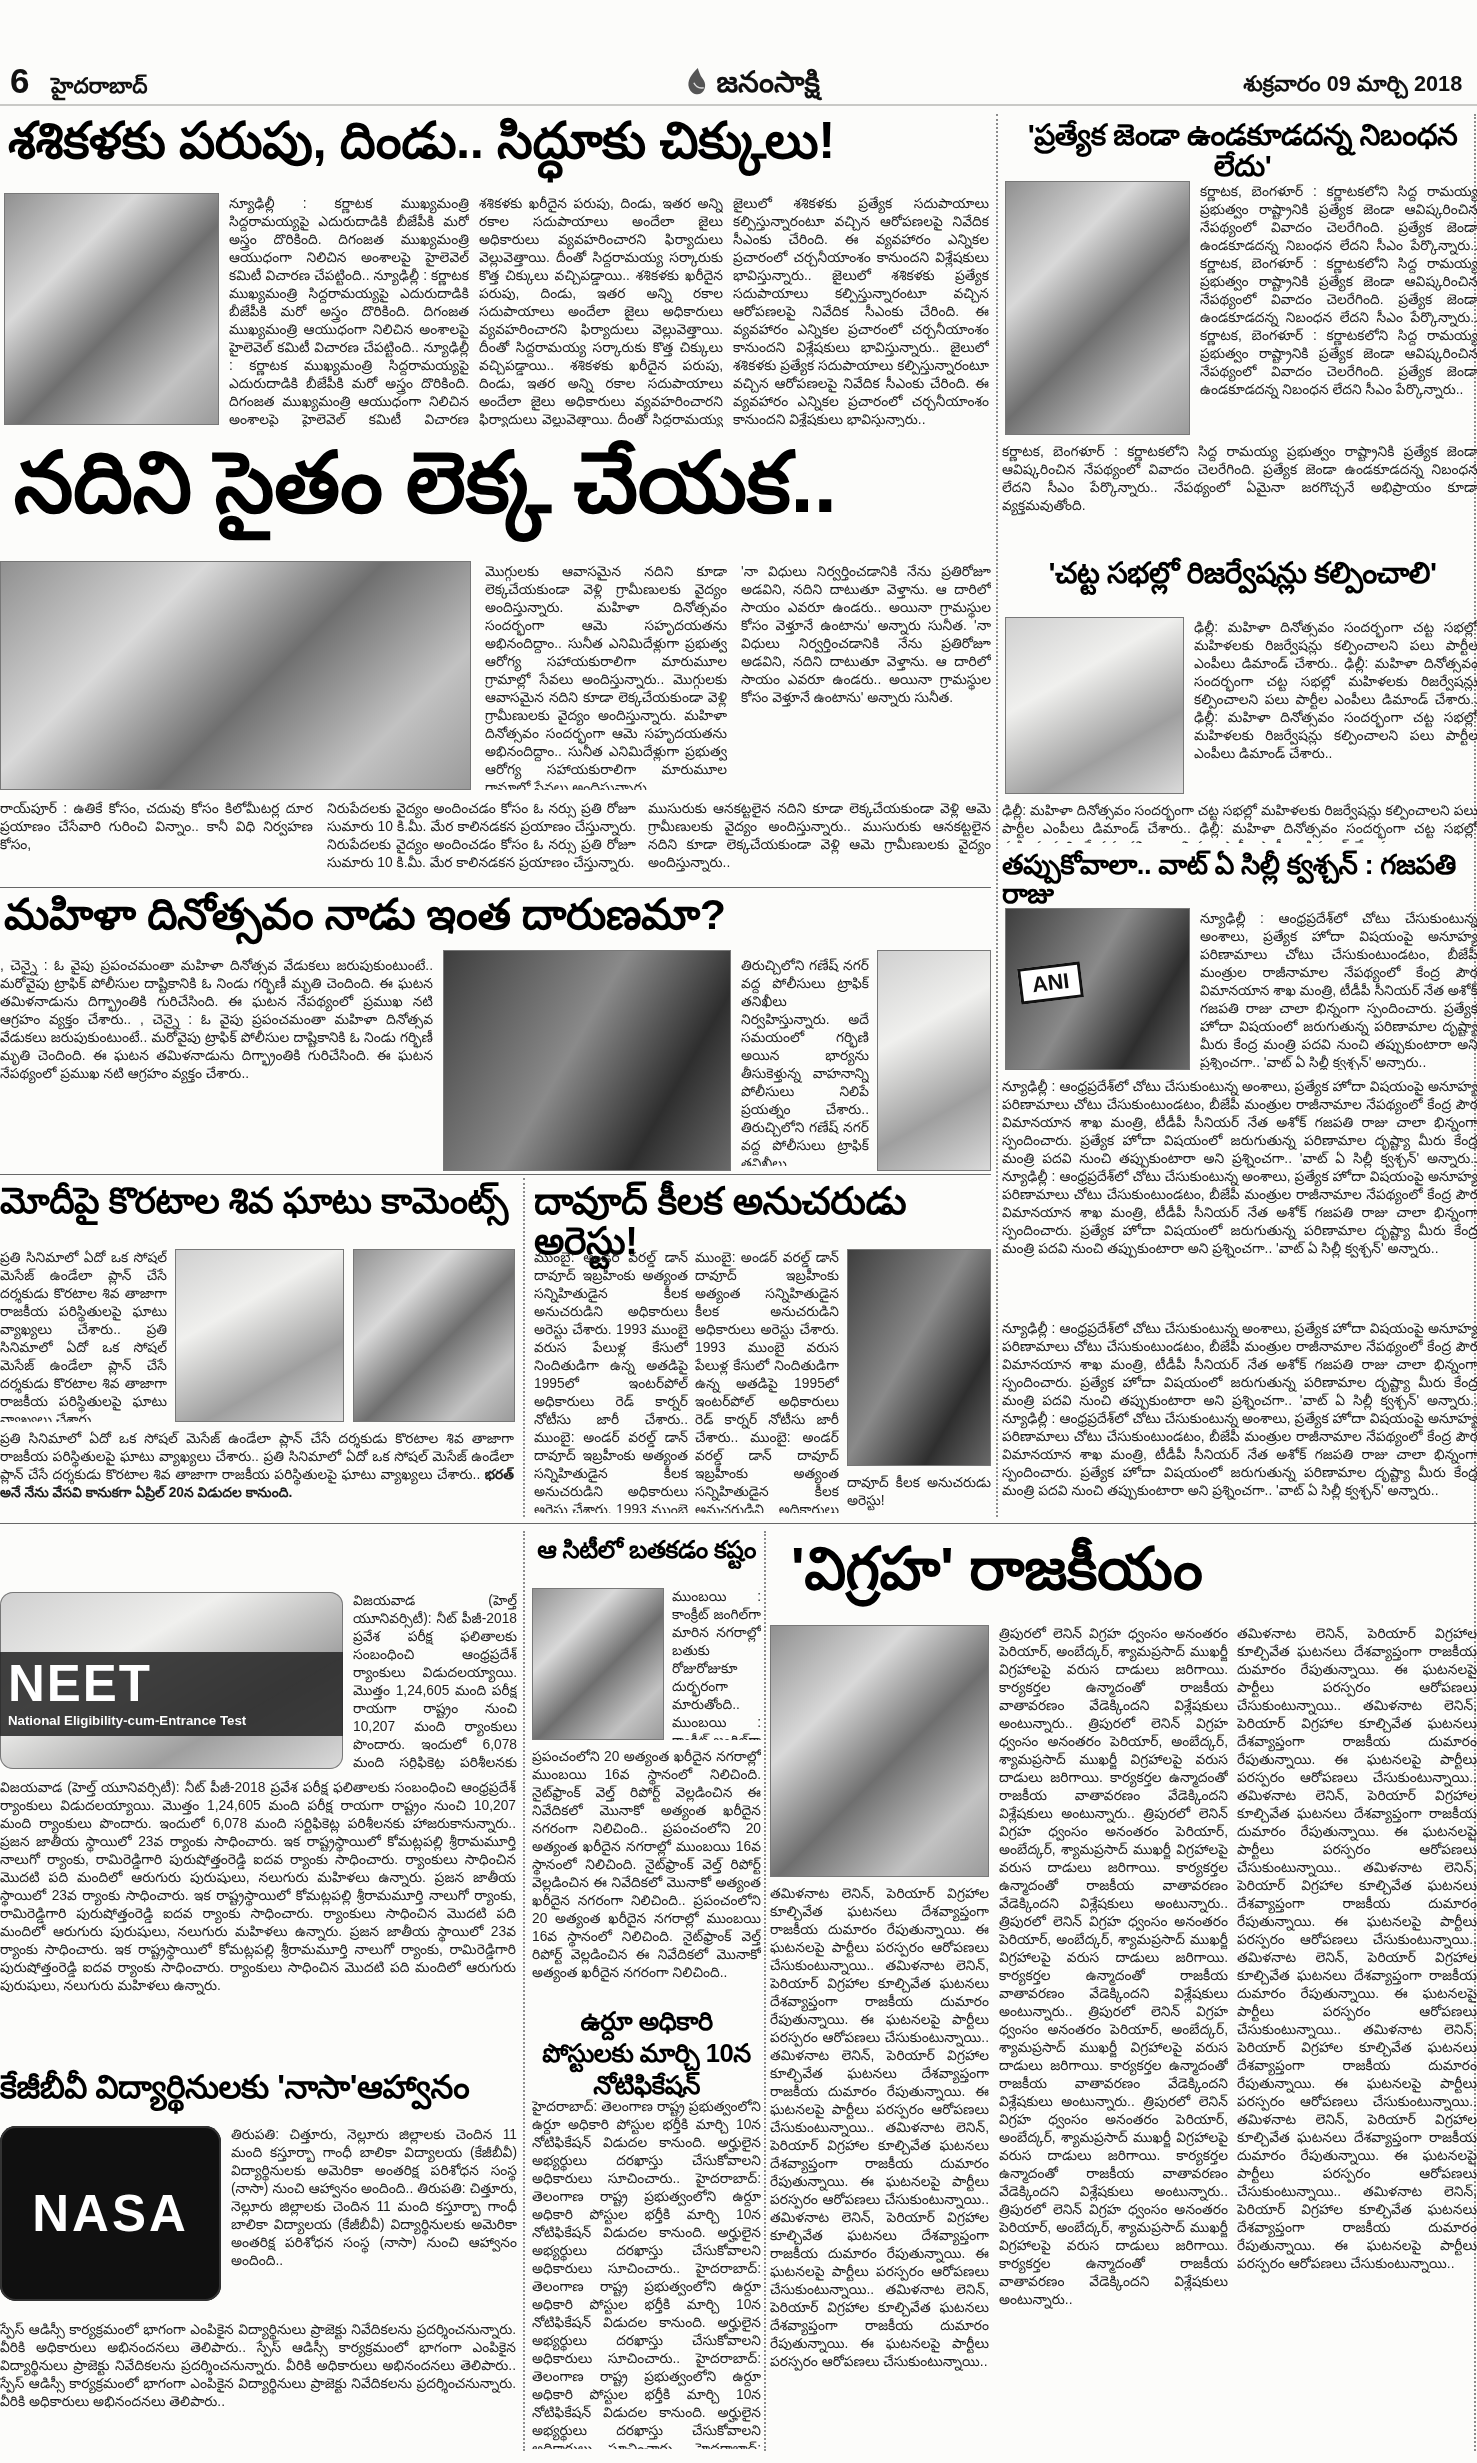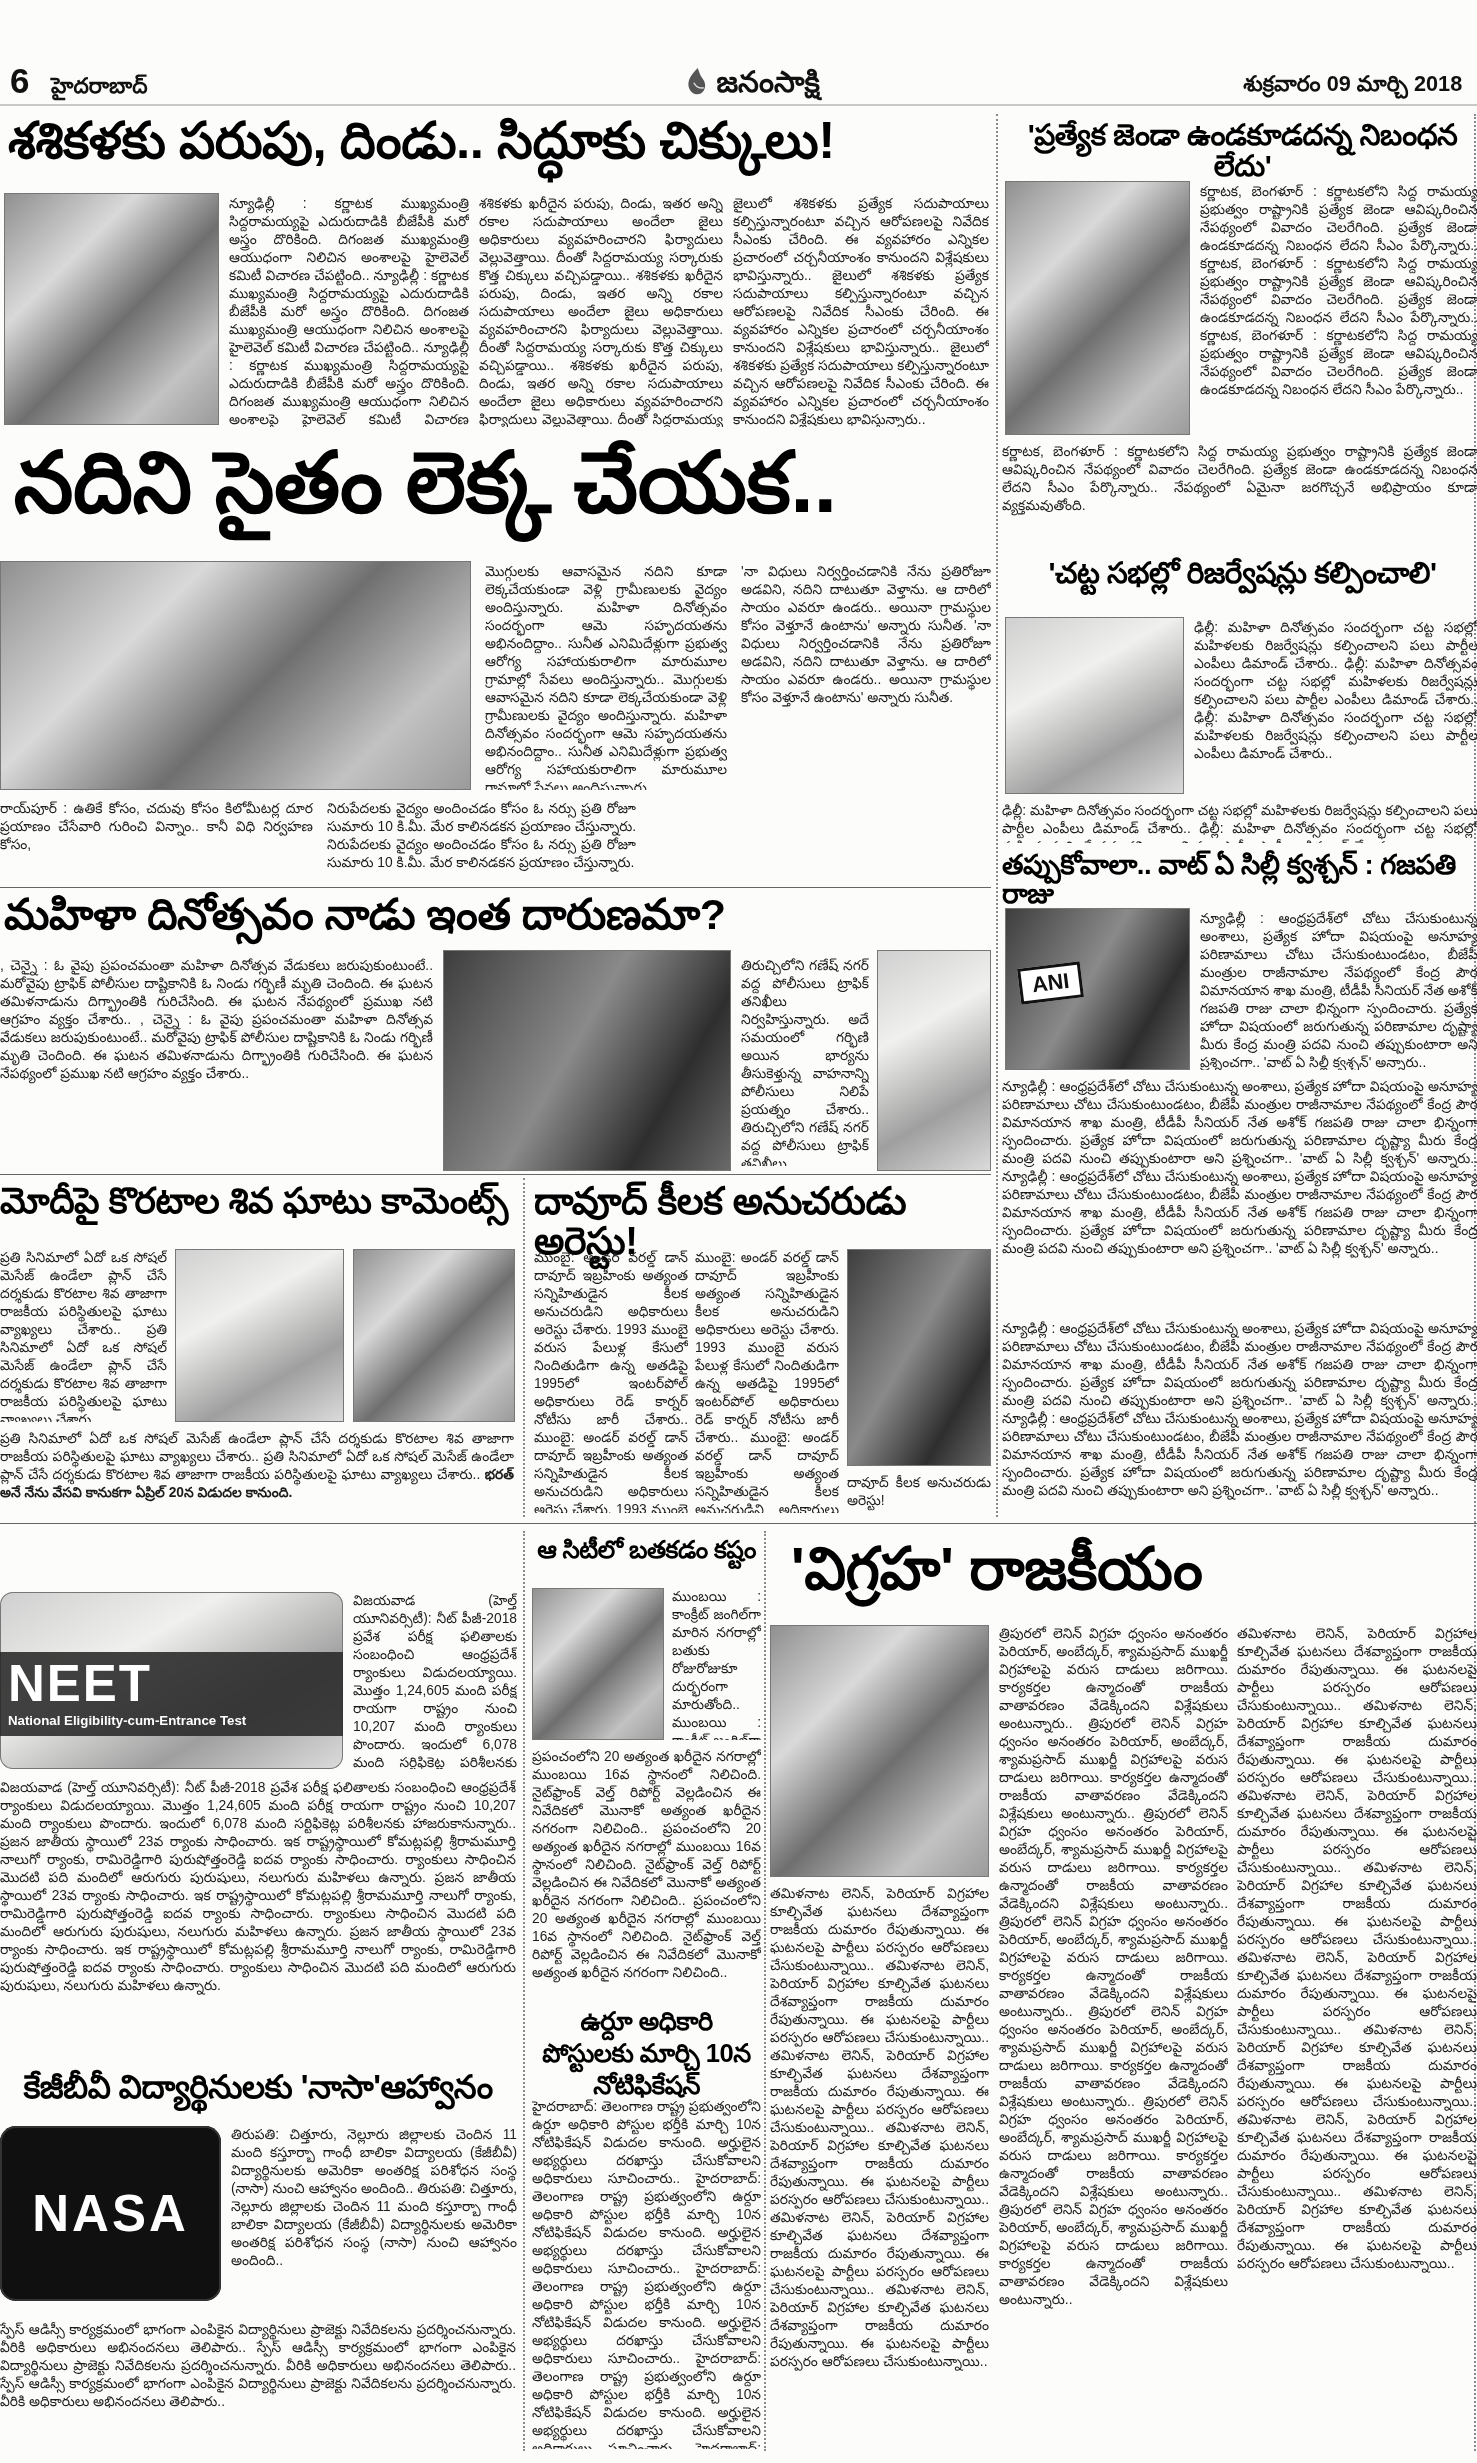--- a/index.html
+++ b/index.html
@@ -55,20 +55,21 @@
   <div class="abs body" style="left:229px;top:195px;width:240px;height:232px;">న్యూఢిల్లీ : కర్ణాటక ముఖ్యమంత్రి సిద్దరామయ్యపై ఎదురుదాడికి బీజేపీకి మరో అస్త్రం దొరికింది. దిగంజత ముఖ్యమంత్రి ఆయుధంగా నిలిచిన అంశాలపై హైలెవెల్ కమిటీ విచారణ చేపట్టింది.. న్యూఢిల్లీ : కర్ణాటక ముఖ్యమంత్రి సిద్దరామయ్యపై ఎదురుదాడికి బీజేపీకి మరో అస్త్రం దొరికింది. దిగంజత ముఖ్యమంత్రి ఆయుధంగా నిలిచిన అంశాలపై హైలెవెల్ కమిటీ విచారణ చేపట్టింది.. న్యూఢిల్లీ : కర్ణాటక ముఖ్యమంత్రి సిద్దరామయ్యపై ఎదురుదాడికి బీజేపీకి మరో అస్త్రం దొరికింది. దిగంజత ముఖ్యమంత్రి ఆయుధంగా నిలిచిన అంశాలపై హైలెవెల్ కమిటీ విచారణ చేపట్టింది..</div>
   <div class="abs body" style="left:479px;top:195px;width:244px;height:232px;">శశికళకు ఖరీదైన పరుపు, దిండు, ఇతర అన్ని రకాల సదుపాయాలు అందేలా జైలు అధికారులు వ్యవహరించారని ఫిర్యాదులు వెల్లువెత్తాయి. దీంతో సిద్దరామయ్య సర్కారుకు కొత్త చిక్కులు వచ్చిపడ్డాయి.. శశికళకు ఖరీదైన పరుపు, దిండు, ఇతర అన్ని రకాల సదుపాయాలు అందేలా జైలు అధికారులు వ్యవహరించారని ఫిర్యాదులు వెల్లువెత్తాయి. దీంతో సిద్దరామయ్య సర్కారుకు కొత్త చిక్కులు వచ్చిపడ్డాయి.. శశికళకు ఖరీదైన పరుపు, దిండు, ఇతర అన్ని రకాల సదుపాయాలు అందేలా జైలు అధికారులు వ్యవహరించారని ఫిర్యాదులు వెల్లువెత్తాయి. దీంతో సిద్దరామయ్య సర్కారుకు కొత్త చిక్కులు వచ్చిపడ్డాయి..</div>
   <div class="abs body" style="left:733px;top:195px;width:256px;height:232px;">జైలులో శశికళకు ప్రత్యేక సదుపాయాలు కల్పిస్తున్నారంటూ వచ్చిన ఆరోపణలపై నివేదిక సీఎంకు చేరింది. ఈ వ్యవహారం ఎన్నికల ప్రచారంలో చర్చనీయాంశం కానుందని విశ్లేషకులు భావిస్తున్నారు.. జైలులో శశికళకు ప్రత్యేక సదుపాయాలు కల్పిస్తున్నారంటూ వచ్చిన ఆరోపణలపై నివేదిక సీఎంకు చేరింది. ఈ వ్యవహారం ఎన్నికల ప్రచారంలో చర్చనీయాంశం కానుందని విశ్లేషకులు భావిస్తున్నారు.. జైలులో శశికళకు ప్రత్యేక సదుపాయాలు కల్పిస్తున్నారంటూ వచ్చిన ఆరోపణలపై నివేదిక సీఎంకు చేరింది. ఈ వ్యవహారం ఎన్నికల ప్రచారంలో చర్చనీయాంశం కానుందని విశ్లేషకులు భావిస్తున్నారు..</div>
 
   <div class="abs head" style="left:13.8px;top:439px;width:965px;font-size:85px;">నదిని సైతం లెక్క చేయక..</div>
   <div class="abs photo" style="left:0;top:561px;width:471px;height:229px;"></div>
   <div class="abs body" style="left:485px;top:563px;width:242px;height:227px;">మొగ్గులకు ఆవాసమైన నదిని కూడా లెక్కచేయకుండా వెళ్లి గ్రామీణులకు వైద్యం అందిస్తున్నారు. మహిళా దినోత్సవం సందర్భంగా ఆమె సహృదయతను అభినందిద్దాం.. సునీత ఎనిమిదేళ్లుగా ప్రభుత్వ ఆరోగ్య సహాయకురాలిగా మారుమూల గ్రామాల్లో సేవలు అందిస్తున్నారు.. మొగ్గులకు ఆవాసమైన నదిని కూడా లెక్కచేయకుండా వెళ్లి గ్రామీణులకు వైద్యం అందిస్తున్నారు. మహిళా దినోత్సవం సందర్భంగా ఆమె సహృదయతను అభినందిద్దాం.. సునీత ఎనిమిదేళ్లుగా ప్రభుత్వ ఆరోగ్య సహాయకురాలిగా మారుమూల గ్రామాల్లో సేవలు అందిస్తున్నారు..</div>
   <div class="abs body" style="left:741px;top:563px;width:250px;height:227px;">'నా విధులు నిర్వర్తించడానికి నేను ప్రతిరోజూ అడవిని, నదిని దాటుతూ వెళ్తాను. ఆ దారిలో సాయం ఎవరూ ఉండరు.. అయినా గ్రామస్థుల కోసం వెళ్తూనే ఉంటాను' అన్నారు సునీత. 'నా విధులు నిర్వర్తించడానికి నేను ప్రతిరోజూ అడవిని, నదిని దాటుతూ వెళ్తాను. ఆ దారిలో సాయం ఎవరూ ఉండరు.. అయినా గ్రామస్థుల కోసం వెళ్తూనే ఉంటాను' అన్నారు సునీత.</div>
   <div class="abs body dl" style="left:0;top:800px;width:313px;height:83px;">రాయ్‌పూర్ : ఉతికే కోసం, చదువు కోసం కిలోమీటర్ల దూర ప్రయాణం చేసేవారి గురించి విన్నాం.. కానీ విధి నిర్వహణ కోసం,</div>
   <div class="abs body" style="left:327px;top:800px;width:309px;height:83px;">నిరుపేదలకు వైద్యం అందించడం కోసం ఓ నర్సు ప్రతి రోజూ సుమారు 10 కి.మీ. మేర కాలినడకన ప్రయాణం చేస్తున్నారు. నిరుపేదలకు వైద్యం అందించడం కోసం ఓ నర్సు ప్రతి రోజూ సుమారు 10 కి.మీ. మేర కాలినడకన ప్రయాణం చేస్తున్నారు.</div>
+  <div class="abs body" style="left:648px;top:800px;width:343px;height:83px;">ముసురుకు ఆనకట్టలైన నదిని కూడా లెక్కచేయకుండా వెళ్లి ఆమె గ్రామీణులకు వైద్యం అందిస్తున్నారు.. ముసురుకు ఆనకట్టలైన నదిని కూడా లెక్కచేయకుండా వెళ్లి ఆమె గ్రామీణులకు వైద్యం అందిస్తున్నారు..</div>
   <div class="abs hr" style="left:0;top:887px;width:991px;"></div>
 
   <div class="abs head" style="left:3.9px;top:892px;width:788px;font-size:43px;">మహిళా దినోత్సవం నాడు ఇంత దారుణమా?</div>
   <div class="abs body" style="left:0;top:957px;width:433px;height:209px;">, చెన్నై : ఓ వైపు ప్రపంచమంతా మహిళా దినోత్సవ వేడుకలు జరుపుకుంటుంటే.. మరోవైపు ట్రాఫిక్ పోలీసుల దాష్టికానికి ఓ నిండు గర్భిణీ మృతి చెందింది. ఈ ఘటన తమిళనాడును దిగ్భ్రాంతికి గురిచేసింది. ఈ ఘటన నేపథ్యంలో ప్రముఖ నటి ఆగ్రహం వ్యక్తం చేశారు.. , చెన్నై : ఓ వైపు ప్రపంచమంతా మహిళా దినోత్సవ వేడుకలు జరుపుకుంటుంటే.. మరోవైపు ట్రాఫిక్ పోలీసుల దాష్టికానికి ఓ నిండు గర్భిణీ మృతి చెందింది. ఈ ఘటన తమిళనాడును దిగ్భ్రాంతికి గురిచేసింది. ఈ ఘటన నేపథ్యంలో ప్రముఖ నటి ఆగ్రహం వ్యక్తం చేశారు..</div>
   <div class="abs photo dark" style="left:443px;top:950px;width:288px;height:221px;"></div>
   <div class="abs body" style="left:741px;top:957px;width:128px;height:209px;">తిరుచ్చిలోని గణేష్ నగర్ వద్ద పోలీసులు ట్రాఫిక్ తనిఖీలు నిర్వహిస్తున్నారు. అదే సమయంలో గర్భిణి అయిన భార్యను తీసుకెళ్తున్న వాహనాన్ని పోలీసులు నిలిపే ప్రయత్నం చేశారు.. తిరుచ్చిలోని గణేష్ నగర్ వద్ద పోలీసులు ట్రాఫిక్ తనిఖీలు నిర్వహిస్తున్నారు. అదే సమయంలో గర్భిణి అయిన భార్యను తీసుకెళ్తున్న వాహనాన్ని పోలీసులు నిలిపే ప్రయత్నం చేశారు..</div>
   <div class="abs photo light" style="left:877px;top:950px;width:114px;height:221px;"></div>
   <div class="abs hr" style="left:0;top:1174px;width:991px;"></div>
 
   <div class="abs head" style="left:0;top:1182px;width:516px;font-size:36px;">మోదీపై కొరటాల శివ ఘాటు కామెంట్స్</div>
@@ -92,21 +93,21 @@
       <div class="neet-t">NEET</div>
       <div class="neet-s">National Eligibility-cum-Entrance Test</div>
     </div>
   </div>
   <div class="abs body" style="left:353px;top:1592px;width:164px;height:177px;">విజయవాడ (హెల్త్ యూనివర్సిటీ): నీట్ పీజీ-2018 ప్రవేశ పరీక్ష ఫలితాలకు సంబంధించి ఆంధ్రప్రదేశ్ ర్యాంకులు విడుదలయ్యాయి. మొత్తం 1,24,605 మంది పరీక్ష రాయగా రాష్ట్రం నుంచి 10,207 మంది ర్యాంకులు పొందారు. ఇందులో 6,078 మంది సర్టిఫికెట్ల పరిశీలనకు హాజరుకానున్నారు..</div>
   <div class="abs body" style="left:0;top:1779px;width:516px;height:284px;">
     <span>విజయవాడ (హెల్త్ యూనివర్సిటీ): నీట్ పీజీ-2018 ప్రవేశ పరీక్ష ఫలితాలకు సంబంధించి ఆంధ్రప్రదేశ్ ర్యాంకులు విడుదలయ్యాయి. మొత్తం 1,24,605 మంది పరీక్ష రాయగా రాష్ట్రం నుంచి 10,207 మంది ర్యాంకులు పొందారు. ఇందులో 6,078 మంది సర్టిఫికెట్ల పరిశీలనకు హాజరుకానున్నారు..</span>
     <span>ప్రజన జాతీయ స్థాయిలో 23వ ర్యాంకు సాధించారు. ఇక రాష్ట్రస్థాయిలో కోమట్లపల్లి శ్రీరామమూర్తి నాలుగో ర్యాంకు, రామిరెడ్డిగారి పురుషోత్తంరెడ్డి ఐదవ ర్యాంకు సాధించారు. ర్యాంకులు సాధించిన మొదటి పది మందిలో ఆరుగురు పురుషులు, నలుగురు మహిళలు ఉన్నారు. ప్రజన జాతీయ స్థాయిలో 23వ ర్యాంకు సాధించారు. ఇక రాష్ట్రస్థాయిలో కోమట్లపల్లి శ్రీరామమూర్తి నాలుగో ర్యాంకు, రామిరెడ్డిగారి పురుషోత్తంరెడ్డి ఐదవ ర్యాంకు సాధించారు. ర్యాంకులు సాధించిన మొదటి పది మందిలో ఆరుగురు పురుషులు, నలుగురు మహిళలు ఉన్నారు. ప్రజన జాతీయ స్థాయిలో 23వ ర్యాంకు సాధించారు. ఇక రాష్ట్రస్థాయిలో కోమట్లపల్లి శ్రీరామమూర్తి నాలుగో ర్యాంకు, రామిరెడ్డిగారి పురుషోత్తంరెడ్డి ఐదవ ర్యాంకు సాధించారు. ర్యాంకులు సాధించిన మొదటి పది మందిలో ఆరుగురు పురుషులు, నలుగురు మహిళలు ఉన్నారు.</span>
   </div>
 
-  <div class="abs head" style="left:0;top:2071px;width:516px;font-size:32.5px;text-align:center;">కేజీబీవీ విద్యార్థినులకు 'నాసా'ఆహ్వానం</div>
+  <div class="abs head" style="left:0;top:2071px;width:516px;font-size:32.5px;">కేజీబీవీ విద్యార్థినులకు 'నాసా'ఆహ్వానం</div>
   <div class="abs nasa-box" style="left:0;top:2126px;width:221px;height:175px;">
     <span class="nasa-t">NASA</span>
   </div>
   <div class="abs body" style="left:231px;top:2126px;width:286px;height:185px;">తిరుపతి: చిత్తూరు, నెల్లూరు జిల్లాలకు చెందిన 11 మంది కస్తూర్బా గాంధీ బాలికా విద్యాలయ (కేజీబీవీ) విద్యార్థినులకు అమెరికా అంతరిక్ష పరిశోధన సంస్థ (నాసా) నుంచి ఆహ్వానం అందింది.. తిరుపతి: చిత్తూరు, నెల్లూరు జిల్లాలకు చెందిన 11 మంది కస్తూర్బా గాంధీ బాలికా విద్యాలయ (కేజీబీవీ) విద్యార్థినులకు అమెరికా అంతరిక్ష పరిశోధన సంస్థ (నాసా) నుంచి ఆహ్వానం అందింది..</div>
   <div class="abs body" style="left:0;top:2321px;width:516px;height:126px;">స్పేస్ ఆడిస్సీ కార్యక్రమంలో భాగంగా ఎంపికైన విద్యార్థినులు ప్రాజెక్టు నివేదికలను ప్రదర్శించనున్నారు. వీరికి అధికారులు అభినందనలు తెలిపారు.. స్పేస్ ఆడిస్సీ కార్యక్రమంలో భాగంగా ఎంపికైన విద్యార్థినులు ప్రాజెక్టు నివేదికలను ప్రదర్శించనున్నారు. వీరికి అధికారులు అభినందనలు తెలిపారు.. స్పేస్ ఆడిస్సీ కార్యక్రమంలో భాగంగా ఎంపికైన విద్యార్థినులు ప్రాజెక్టు నివేదికలను ప్రదర్శించనున్నారు. వీరికి అధికారులు అభినందనలు తెలిపారు..</div>
 
   <div class="abs head" style="left:532px;top:1537px;width:229px;font-size:24.6px;text-align:center;">ఆ సిటీలో బతకడం కష్టం</div>
   <div class="abs photo" style="left:532px;top:1588px;width:132px;height:152px;"></div>
   <div class="abs body" style="left:672px;top:1588px;width:89px;height:152px;">ముంబయి : కాంక్రీట్ జంగిల్‌గా మారిన నగరాల్లో బతుకు రోజురోజుకూ దుర్భరంగా మారుతోంది.. ముంబయి : కాంక్రీట్ జంగిల్‌గా మారిన నగరాల్లో బతుకు రోజురోజుకూ దుర్భరంగా మారుతోంది..</div>
   <div class="abs body" style="left:532px;top:1748px;width:229px;height:248px;">ప్రపంచంలోని 20 అత్యంత ఖరీదైన నగరాల్లో ముంబయి 16వ స్థానంలో నిలిచింది. నైట్‌ఫ్రాంక్ వెల్త్ రిపోర్ట్ వెల్లడించిన ఈ నివేదికలో మొనాకో అత్యంత ఖరీదైన నగరంగా నిలిచింది.. ప్రపంచంలోని 20 అత్యంత ఖరీదైన నగరాల్లో ముంబయి 16వ స్థానంలో నిలిచింది. నైట్‌ఫ్రాంక్ వెల్త్ రిపోర్ట్ వెల్లడించిన ఈ నివేదికలో మొనాకో అత్యంత ఖరీదైన నగరంగా నిలిచింది.. ప్రపంచంలోని 20 అత్యంత ఖరీదైన నగరాల్లో ముంబయి 16వ స్థానంలో నిలిచింది. నైట్‌ఫ్రాంక్ వెల్త్ రిపోర్ట్ వెల్లడించిన ఈ నివేదికలో మొనాకో అత్యంత ఖరీదైన నగరంగా నిలిచింది..</div>

